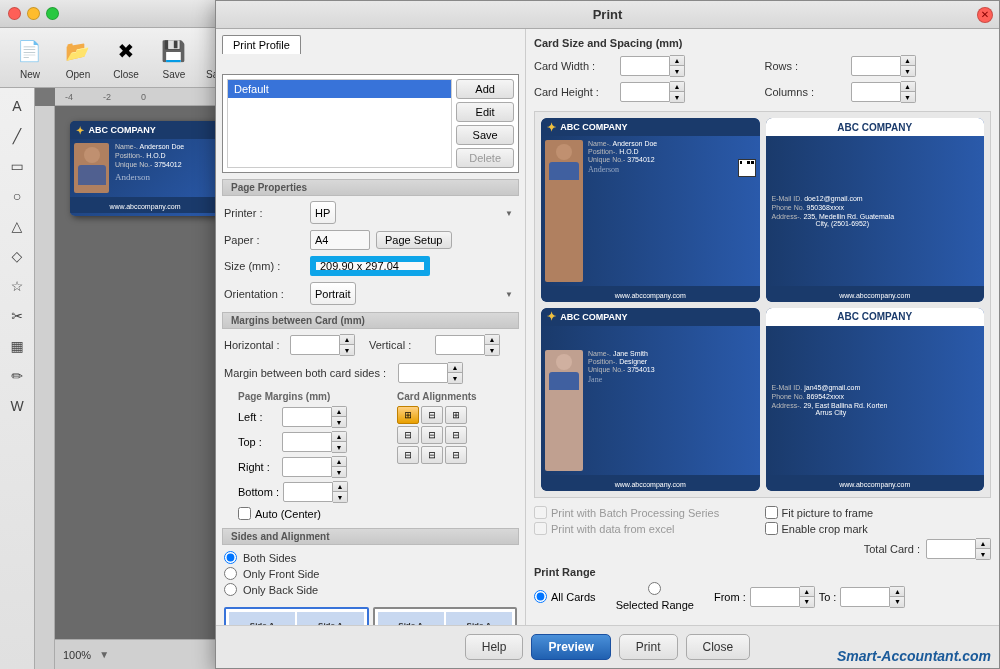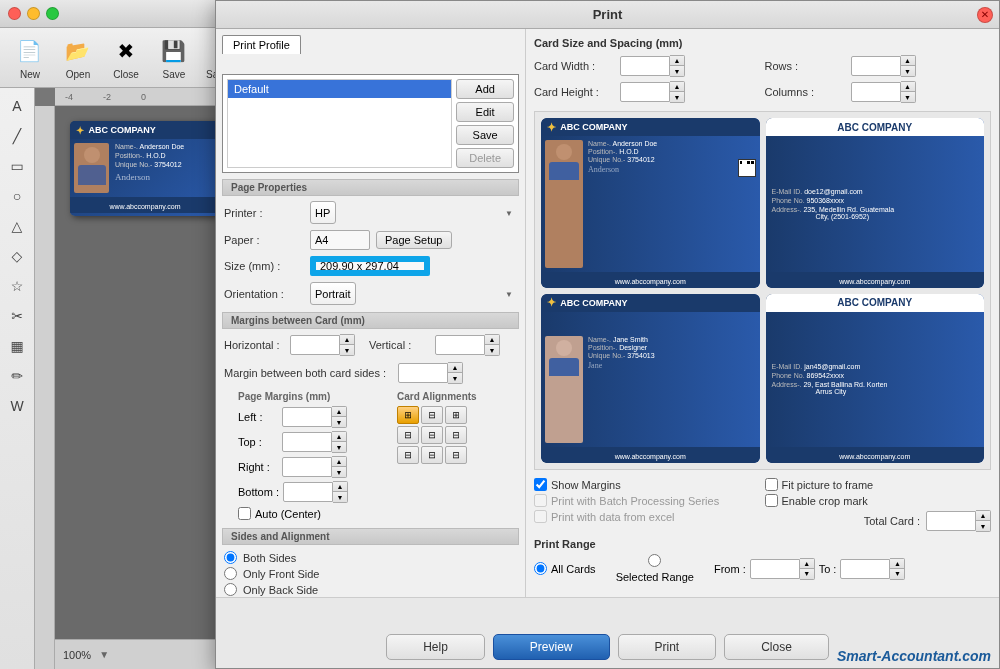--- a/index.html
+++ b/index.html
@@ -113,22 +113,22 @@
     .opt-label { font-size: 11px; color: #333; }
     .opt-label.disabled { color: #999; }
     .total-card-row { display: flex; align-items: center; gap: 6px; justify-content: flex-end; }
 
     
     .print-range-section { margin-bottom: 6px; }
     .pr-row { display: flex; align-items: center; gap: 8px; }
 
     
     .dialog-footer { display: flex; justify-content: center; gap: 8px; padding: 8px; border-top: 1px solid #ccc; background: #e8e8e8; }
-    .footer-btn { padding: 5px 36px; font-size: 12px; border-radius: 5px; cursor: pointer; border: 1px solid #aaa; margin-top: 28px; }
-    .footer-btn-default { background: linear-gradient(to bottom, #4a90d9, #2060b0); color: #fff; border-color: #1a50a0; }
+    .footer-btn { padding: 5px 16px; font-size: 12px; border-radius: 5px; cursor: pointer; border: 1px solid #aaa; }
+    .footer-btn-default { background: linear-gradient(to bottom, #4a90d9, #2060b0); color: #fff; border-color: #1a50a0; font-weight: bold; }
     .footer-btn-normal { background: linear-gradient(to bottom, #f5f5f5, #e0e0e0); color: #333; }
 
     
     .watermark { position: absolute; bottom: 4px; right: 8px; font-size: 14px; font-weight: 700; color: #1a5a9a; font-style: italic; }
 
     
     .section-label { font-size: 10px; color: #555; font-weight: 600; background: linear-gradient(to bottom, #d8d8d8, #c8c8c8); border: 1px solid #bbb; padding: 2px 8px; margin: 4px 6px 2px; }
 
     
     .layout-preview-grid { display: grid; grid-template-columns: 1fr 1fr; gap: 4px; padding: 4px 8px 2px; }
@@ -553,24 +553,20 @@
                 <div style="font-size:7px;color:#fff;"><span style="color:#bbb;">Address-.</span> 29, East Ballina Rd. Korten<br><span style="margin-left:44px;">Arrus City</span></div>
               </div>
               <div style="background:#1a3a6b;padding:1px 4px;text-align:center;"><span style="font-size:7px;color:#fff;">www.abccompany.com</span></div>
             </div>
           </div>
         </div>
 
         <div class="options-section">
           <div style="display:flex;flex-direction:column;gap:3px;">
             <div class="opt-row">
-              <input type="checkbox" checked="" style="">
-              <span class="opt-label">Show Margins</span>
-            </div>
-            <div class="opt-row">
               <input type="checkbox" disabled="" style="">
               <span class="opt-label disabled">Print with Batch Processing Series</span>
             </div>
             <div class="opt-row">
               <input type="checkbox" disabled="" style="">
               <span class="opt-label disabled">Print with data from excel</span>
             </div>
           </div>
           <div style="display:flex;flex-direction:column;gap:3px;">
             <div class="opt-row">

